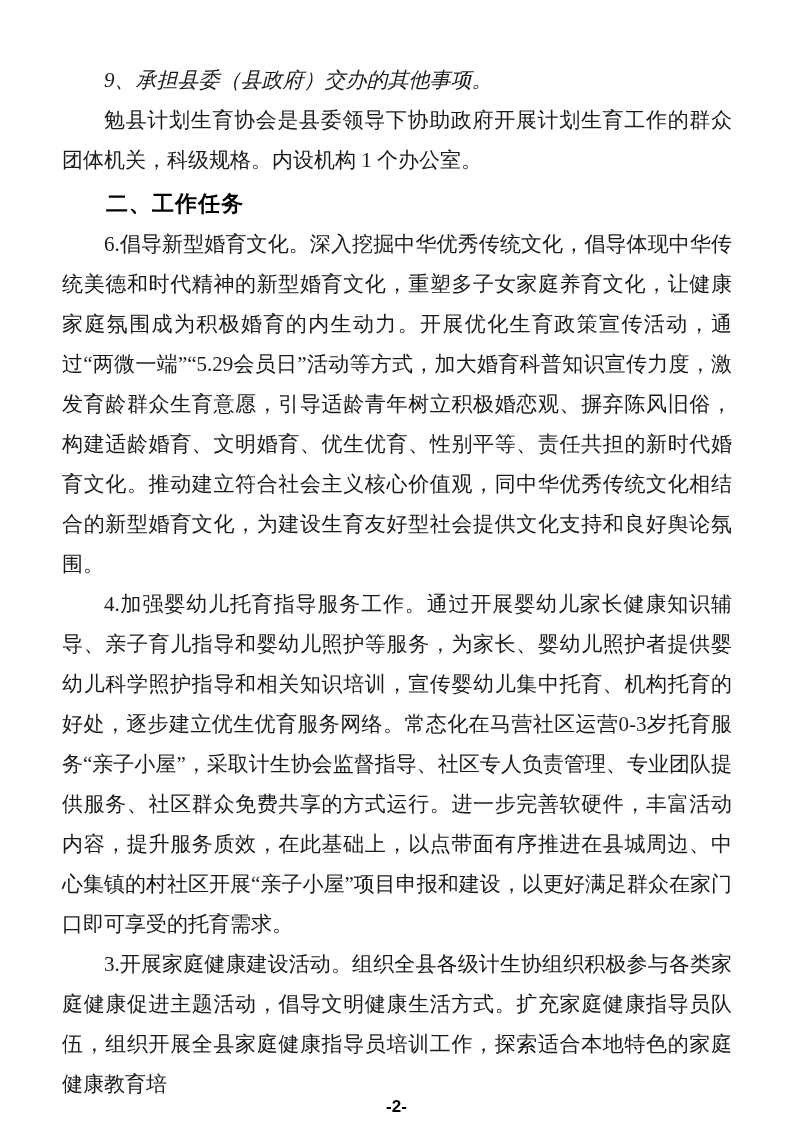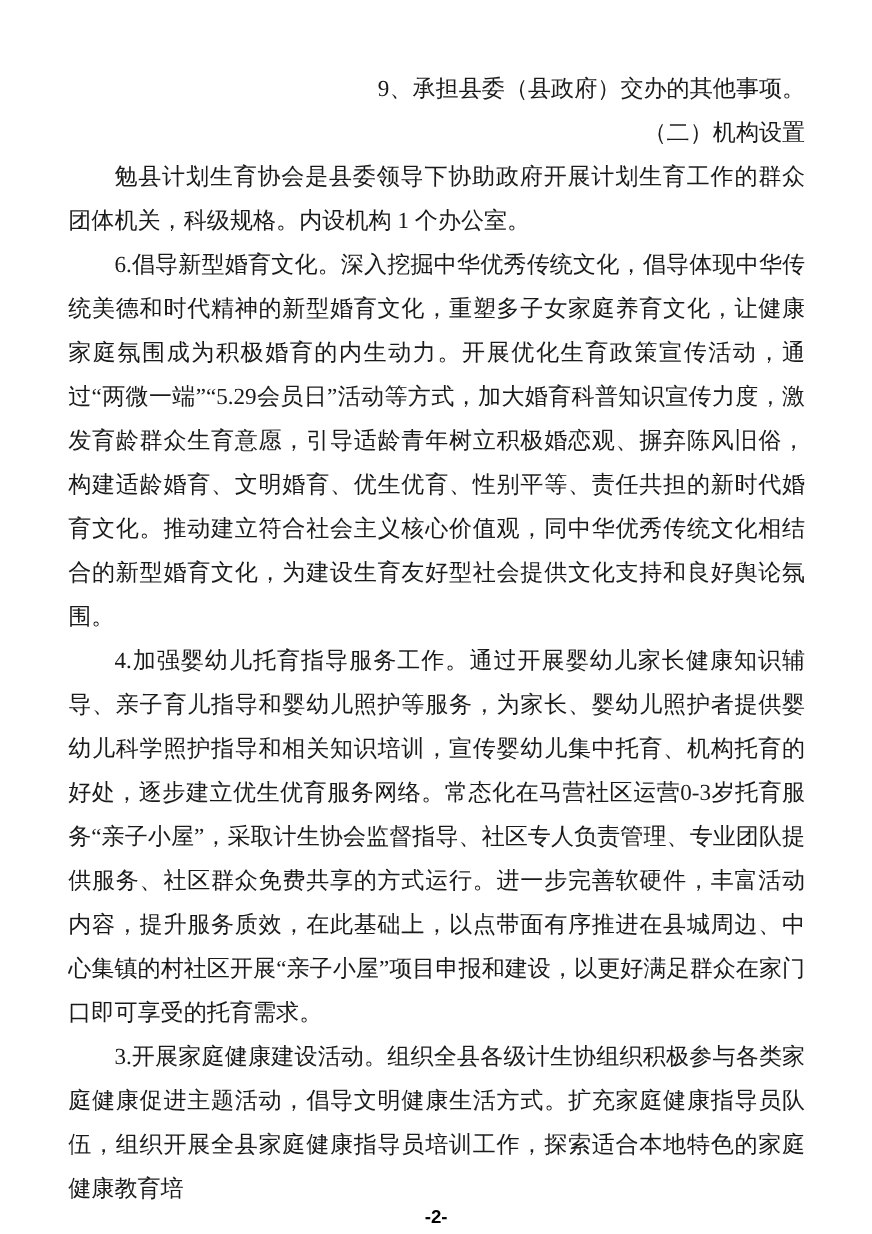--- a/index.html
+++ b/index.html
@@ -27,21 +27,22 @@
     font-size: 21px;
     line-height: 40px;
     color: #1a1a1a;
     text-indent: 2em;
     text-align: justify;
     text-justify: inter-ideograph;
     word-break: break-all;
   }
   .para.role-list-item,
   .para.role-subheading {
-    text-align: right;
+    text-align: left;
+    font-style: italic;
   }
   .para.role-section-heading {
     font-family: "Liberation Sans", "DejaVu Sans", sans-serif;
     font-weight: bold;
     font-size: 22px;
     color: #000000;
     margin-top: 4px;
     text-align: left;
     letter-spacing: 1px;
   }
@@ -56,20 +57,20 @@
     font-size: 17px;
     color: #000000;
   }
 </style>
 </head>
 <body>
 
 <div class="page">
   <div class="content">
       <p class="para role-list-item">9、承担县委（县政府）交办的其他事项。</p>
-      <p class="para role-subheading">（二）机构设置</p>
       <p class="para role-body">勉县计划生育协会是县委领导下协助政府开展计划生育工作的群众团体机关，科级规格。内设机构 1 个办公室。</p>
+      <p class="para role-section-heading">二、工作任务</p>
       <p class="para role-body">6.倡导新型婚育文化。深入挖掘中华优秀传统文化，倡导体现中华传统美德和时代精神的新型婚育文化，重塑多子女家庭养育文化，让健康家庭氛围成为积极婚育的内生动力。开展优化生育政策宣传活动，通过“两微一端”“5.29会员日”活动等方式，加大婚育科普知识宣传力度，激发育龄群众生育意愿，引导适龄青年树立积极婚恋观、摒弃陈风旧俗，构建适龄婚育、文明婚育、优生优育、性别平等、责任共担的新时代婚育文化。推动建立符合社会主义核心价值观，同中华优秀传统文化相结合的新型婚育文化，为建设生育友好型社会提供文化支持和良好舆论氛围。</p>
       <p class="para role-body">4.加强婴幼儿托育指导服务工作。通过开展婴幼儿家长健康知识辅导、亲子育儿指导和婴幼儿照护等服务，为家长、婴幼儿照护者提供婴幼儿科学照护指导和相关知识培训，宣传婴幼儿集中托育、机构托育的好处，逐步建立优生优育服务网络。常态化在马营社区运营0-3岁托育服务“亲子小屋”，采取计生协会监督指导、社区专人负责管理、专业团队提供服务、社区群众免费共享的方式运行。进一步完善软硬件，丰富活动内容，提升服务质效，在此基础上，以点带面有序推进在县城周边、中心集镇的村社区开展“亲子小屋”项目申报和建设，以更好满足群众在家门口即可享受的托育需求。</p>
       <p class="para role-body">3.开展家庭健康建设活动。组织全县各级计生协组织积极参与各类家庭健康促进主题活动，倡导文明健康生活方式。扩充家庭健康指导员队伍，组织开展全县家庭健康指导员培训工作，探索适合本地特色的家庭健康教育培</p>
     </div>
   <div class="page-number">-2-</div>
 </div>
 
 </body></html>

